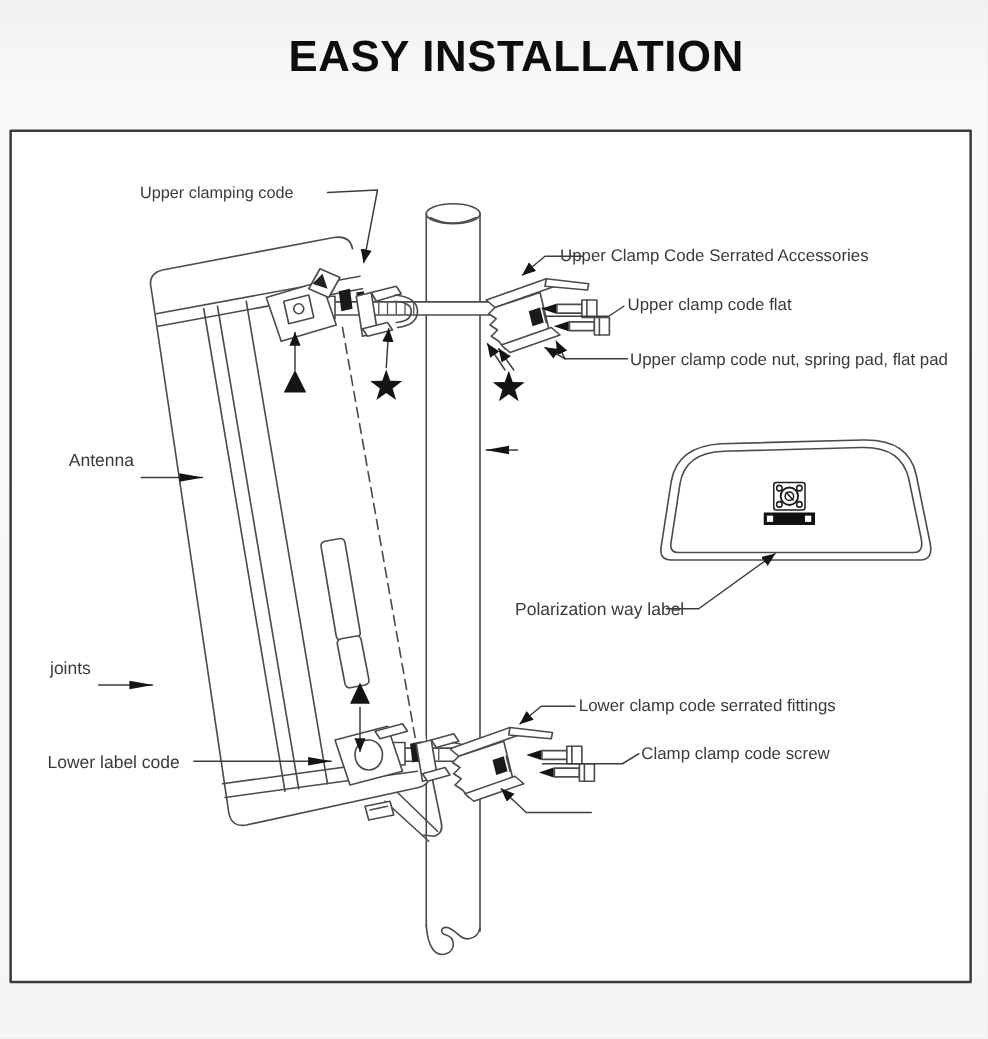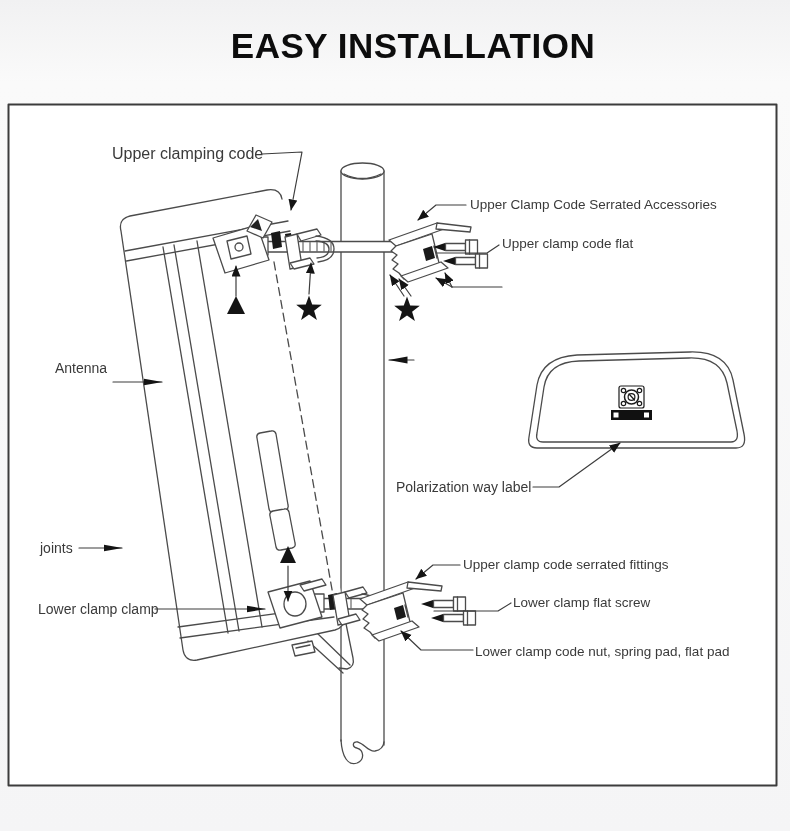--- a/index.html
+++ b/index.html
@@ -10,21 +10,21 @@
   }
   .title{
     position:absolute;left:0;right:0;top:26px;text-align:center;
     font-size:35px;font-weight:bold;letter-spacing:.5px;color:#0d0d0d;padding-left:36px;
   }
   .svgwrap{position:absolute;left:0;top:0;width:790px;height:831px;}
   .lbl{
     position:absolute;font-size:13.5px;color:#3a3a3a;white-space:nowrap;line-height:16px;
   }
   .lbl.md{font-size:14px;}
-  .lbl.lg{font-size:16px;}
+  .lbl.lg{font-size:13px;}
 </style>
 </head>
 <body>
 
 <div class="page">
 
   <div class="title">EASY INSTALLATION</div>
 
   <div class="svgwrap">
   <svg width="790" height="831" viewBox="0 0 790 831" fill="none" stroke="#4b4b4b" stroke-width="1.3" stroke-linejoin="round" stroke-linecap="round">
@@ -208,22 +208,22 @@
       <path d="M79,548 L122,548" marker-end="url(#ahb)"></path>
       <path d="M155,609 L265,609" marker-end="url(#ahb)"></path>
       <path d="M460,565 L433,565 L416,579" marker-end="url(#ah)"></path>
       <path d="M511,603 L498,611 L434,611"></path>
       <path d="M473,650 L421,650 L401,631" marker-end="url(#ah)"></path>
     </g>
   </svg>
   </div>
 
   <div class="lbl lg" style="left:112px;top:146px">Upper clamping code</div>
-  <div class="lbl" style="left:470px;top:197px">Upper Clamp Code Serrated Accessories</div>
+  <div class="lbl" style="left:448px;top:197px">Upper Clamp Code Serrated Accessories</div>
   <div class="lbl" style="left:502px;top:236px">Upper clamp code flat</div>
+  <div class="lbl" style="left:504px;top:280px">Upper clamp code nut, spring pad, flat pad</div>
   <div class="lbl md" style="left:55px;top:360px">Antenna</div>
-  <div class="lbl md" style="left:396px;top:479px">Polarization way label</div>
-  <div class="lbl md" style="left:40px;top:540px">joints</div>
-  <div class="lbl md" style="left:38px;top:601px">Lower clamp clamp</div>
-  <div class="lbl" style="left:463px;top:557px">Upper clamp code serrated fittings</div>
-  <div class="lbl" style="left:513px;top:595px">Lower clamp flat screw</div>
-  <div class="lbl" style="left:475px;top:644px">Lower clamp code nut, spring pad, flat pad</div>
+  <div class="lbl md" style="left:412px;top:479px">Polarization way label</div>
+  <div class="lbl md" style="left:40px;top:526px">joints</div>
+  <div class="lbl md" style="left:38px;top:601px">Lower label code</div>
+  <div class="lbl" style="left:463px;top:557px">Lower clamp code serrated fittings</div>
+  <div class="lbl" style="left:513px;top:595px">Clamp clamp code screw</div>
 </div>
 
 </body></html>

